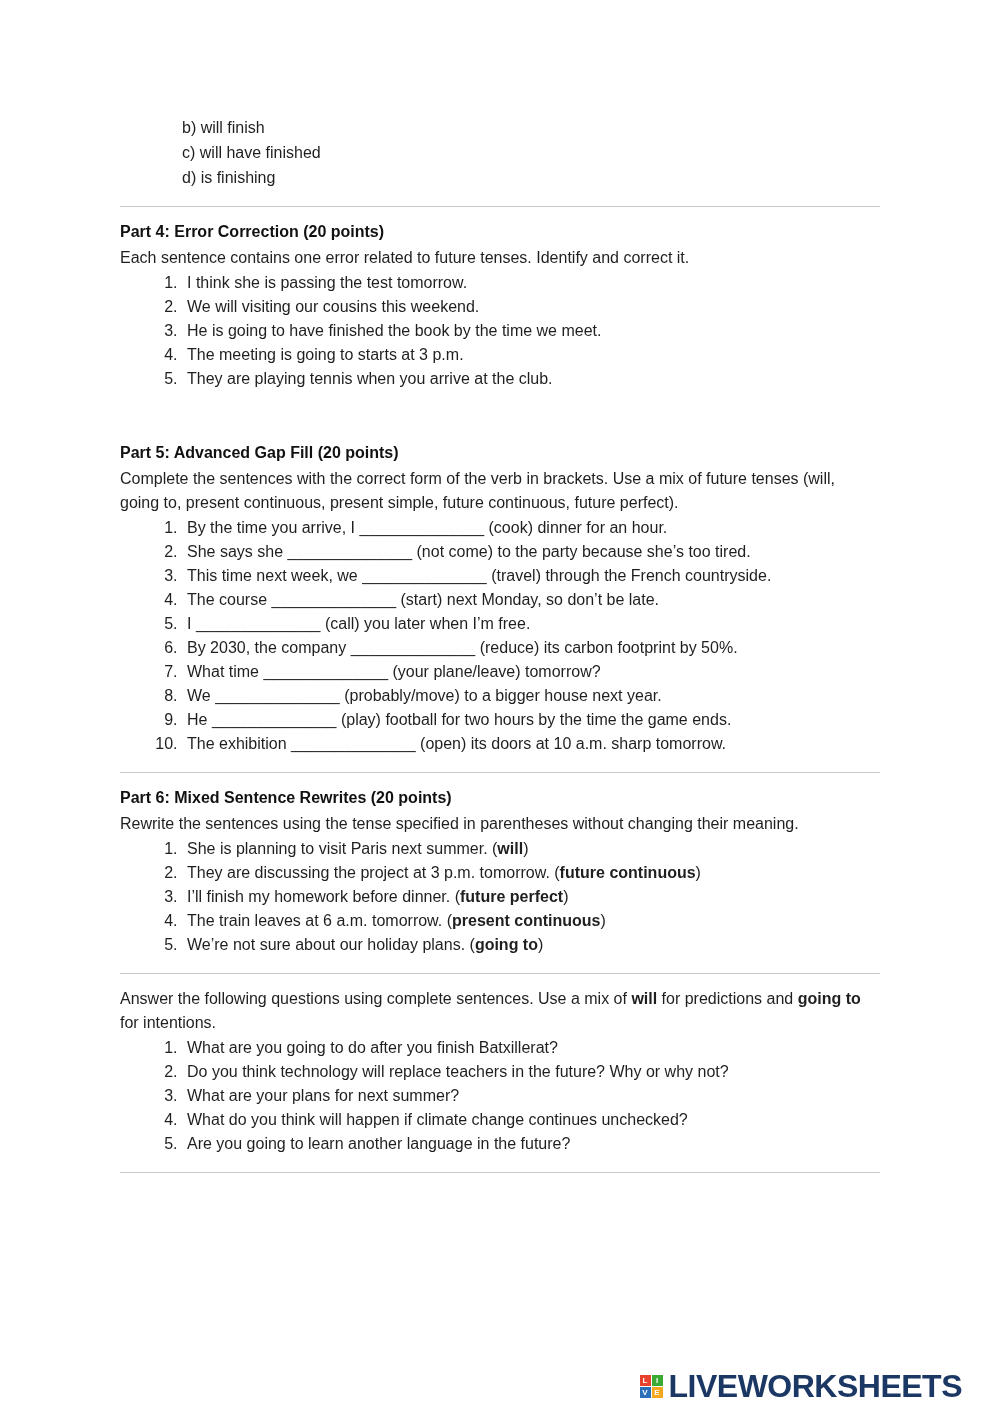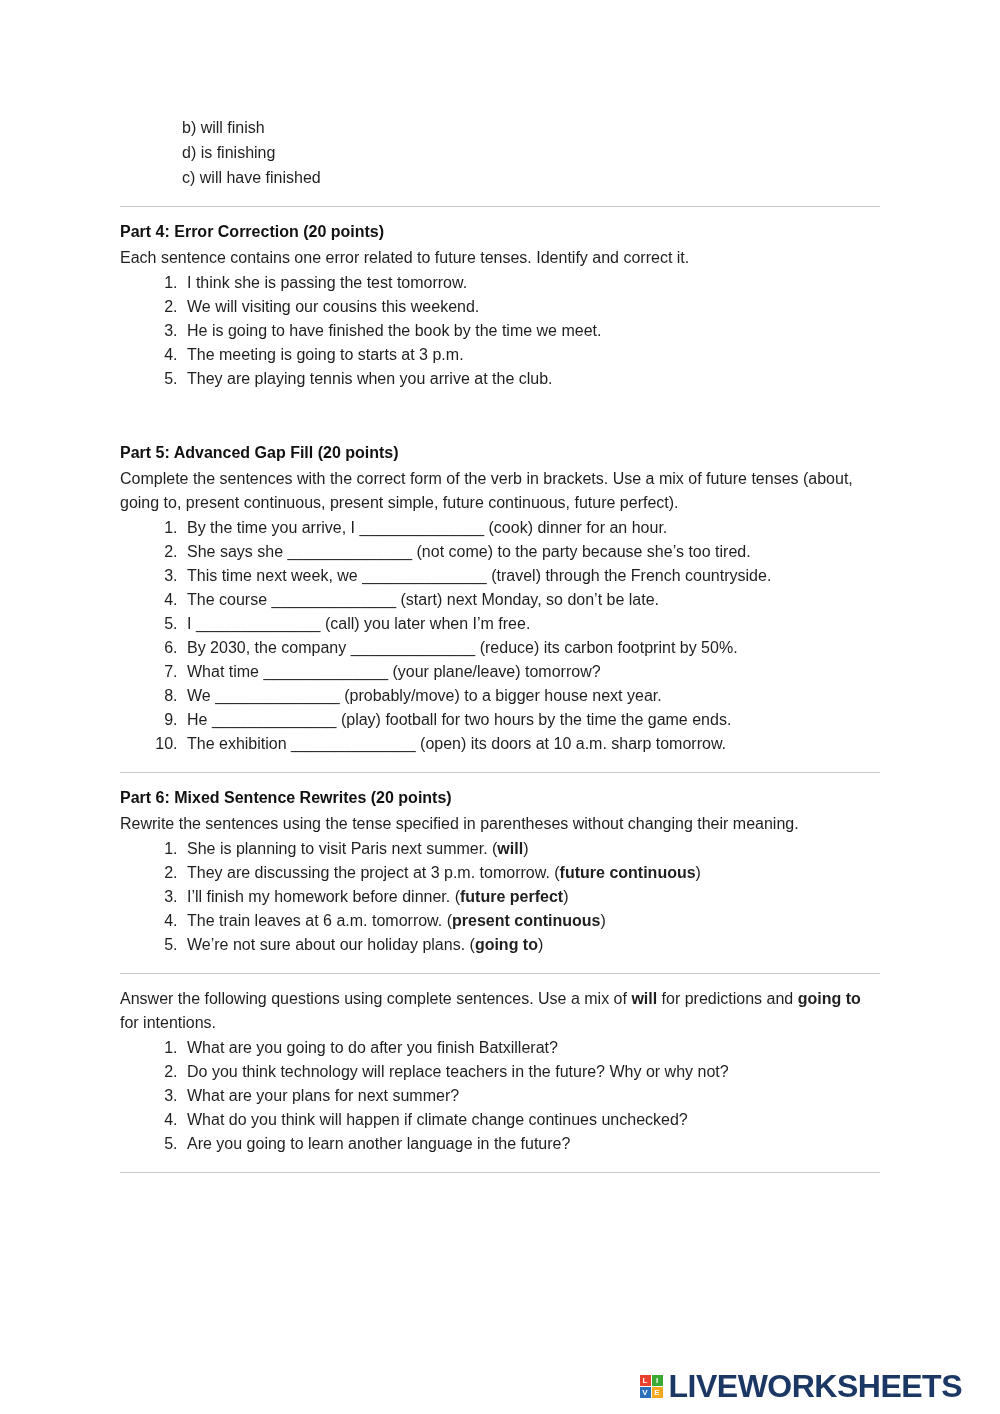--- a/index.html
+++ b/index.html
@@ -83,39 +83,39 @@
     letter-spacing: -0.5px;
     line-height: 1;
   }
 </style>
 </head>
 <body>
 
 <div class="page">
   <div class="choice-list">
       <div>b) will finish</div>
+      <div>c) will have finished</div>
       <div>d) is finishing</div>
-      <div>c) will have finished</div>
     </div>
   <div>
       <div class="rule"></div>
       <section class="section">
         <h2 class="section-title">Part 4: Error Correction (20 points)</h2>
         <p class="section-intro"><span>Each sentence contains one error related to future tenses. Identify and correct it.</span></p>
         <ol class="item-list">
           <li><span>I think she is passing the test tomorrow.</span></li>
           <li><span>We will visiting our cousins this weekend.</span></li>
           <li><span>He is going to have finished the book by the time we meet.</span></li>
           <li><span>The meeting is going to starts at 3 p.m.</span></li>
           <li><span>They are playing tennis when you arrive at the club.</span></li>
         </ol>
       </section>
       <section class="section extra-gap">
         <h2 class="section-title">Part 5: Advanced Gap Fill (20 points)</h2>
-        <p class="section-intro"><span>Complete the sentences with the correct form of the verb in brackets. Use a mix of future tenses (about, going to, present continuous, present simple, future continuous, future perfect).</span></p>
+        <p class="section-intro"><span>Complete the sentences with the correct form of the verb in brackets. Use a mix of future tenses (will, going to, present continuous, present simple, future continuous, future perfect).</span></p>
         <ol class="item-list">
           <li><span>By the time you arrive, I ______________ (cook) dinner for an hour.</span></li>
           <li><span>She says she ______________ (not come) to the party because she’s too tired.</span></li>
           <li><span>This time next week, we ______________ (travel) through the French countryside.</span></li>
           <li><span>The course ______________ (start) next Monday, so don’t be late.</span></li>
           <li><span>I ______________ (call) you later when I’m free.</span></li>
           <li><span>By 2030, the company ______________ (reduce) its carbon footprint by 50%.</span></li>
           <li><span>What time ______________ (your plane/leave) tomorrow?</span></li>
           <li><span>We ______________ (probably/move) to a bigger house next year.</span></li>
           <li><span>He ______________ (play) football for two hours by the time the game ends.</span></li>

